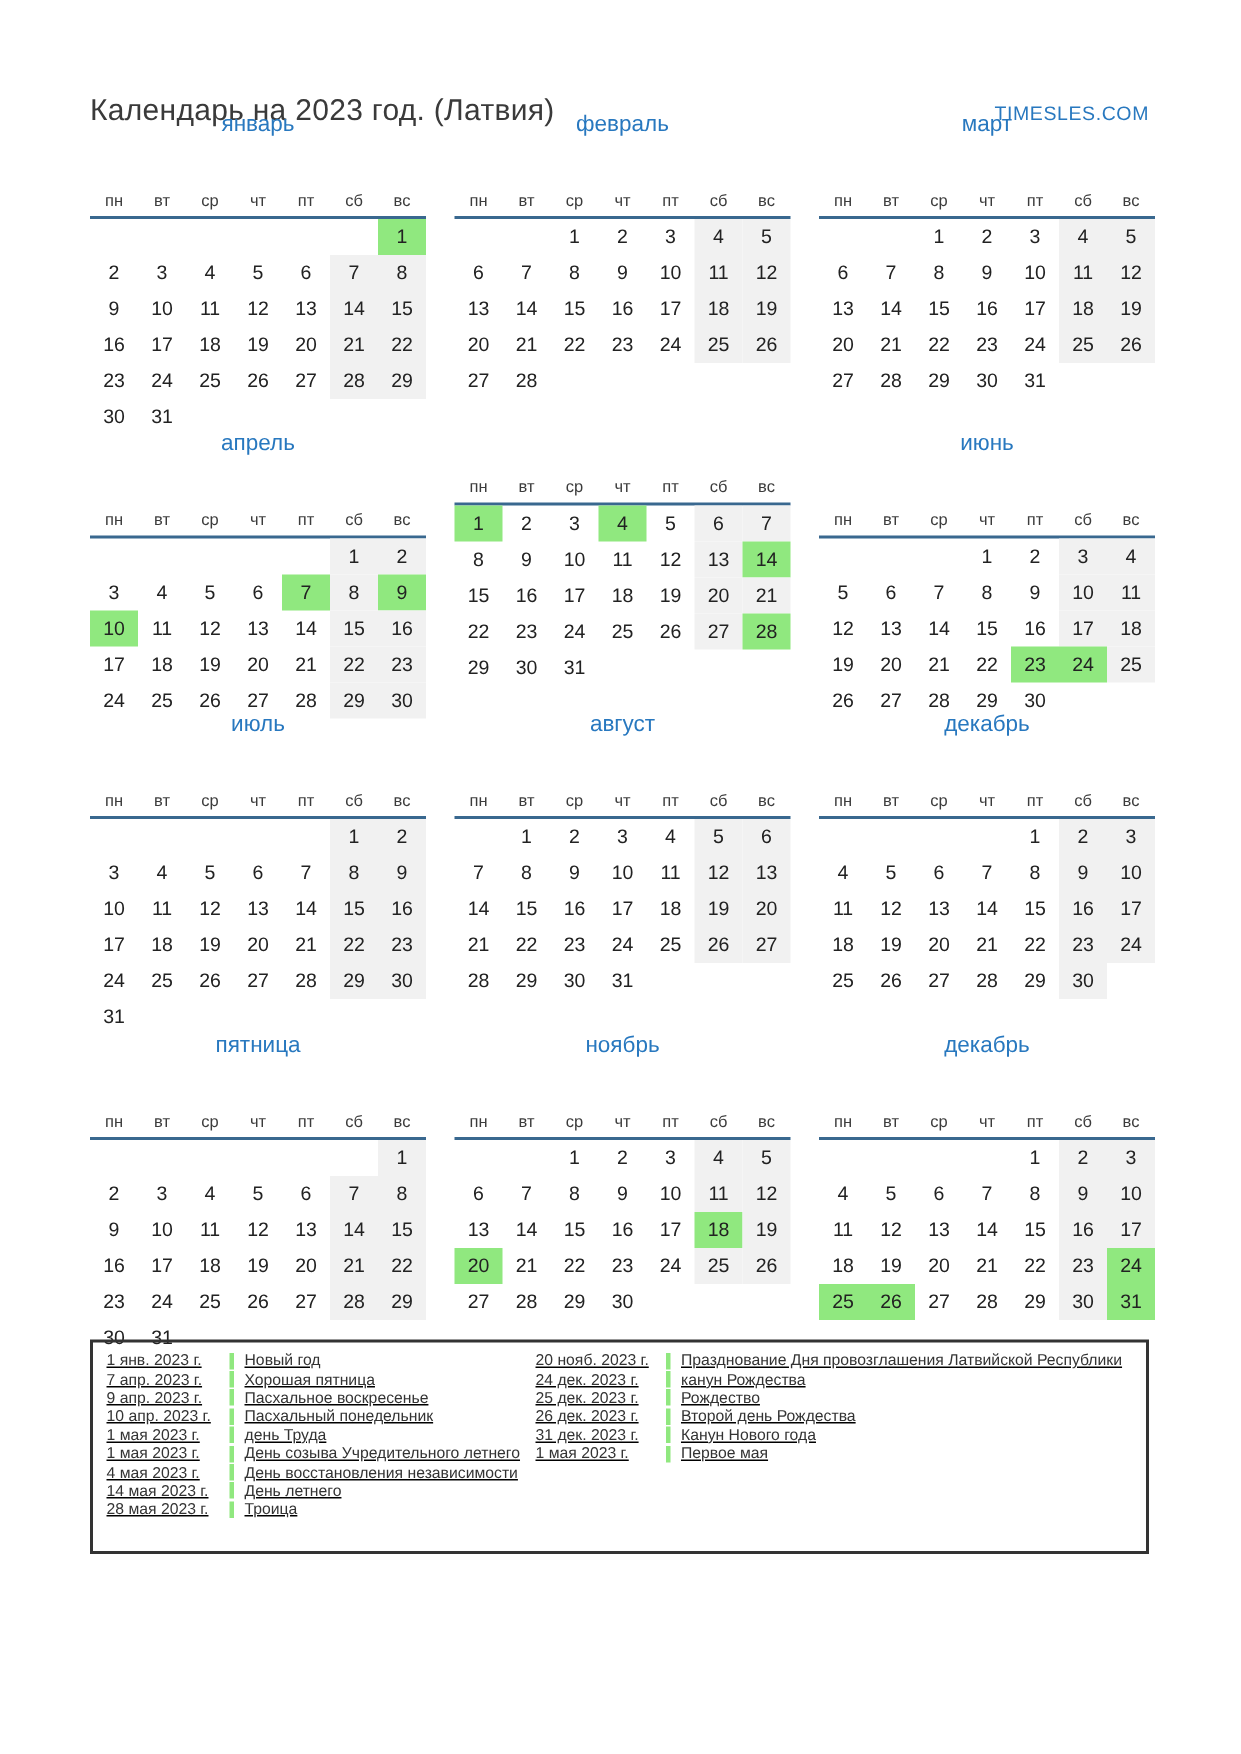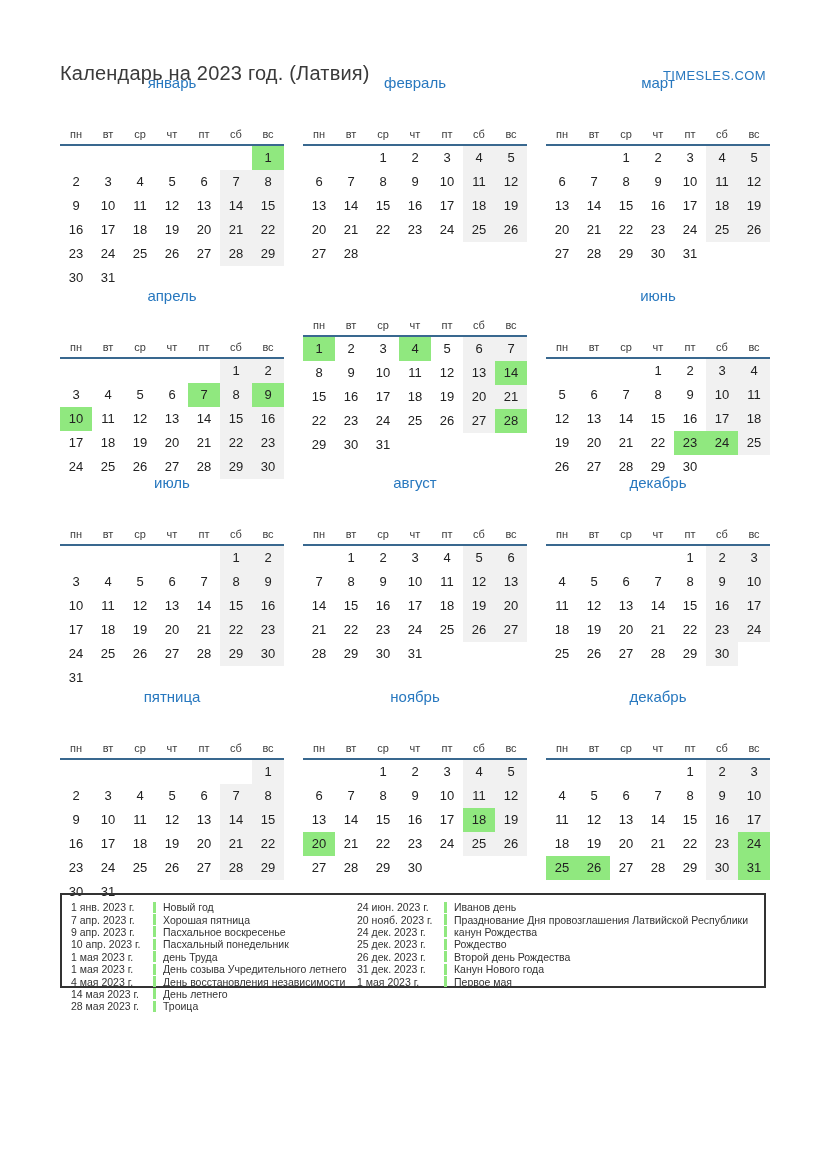--- a/index.html
+++ b/index.html
@@ -21,23 +21,23 @@
   .month-title { height:22px; line-height:22px; text-align:center;
     color:var(--accent,#2878bf); font-size:15px; }
   .weekday-row { display:flex; height:20px; border-bottom:2px solid var(--line,#39688f);margin-top:30px; }
   .weekday { width:32px; line-height:20px; text-align:center; font-size:11px; color:#3c3c3c; }
   .days { display:flex; flex-wrap:wrap; width:224px; }
   .day { width:32px; height:24px; line-height:24px; text-align:center;
     font-size:13px; color:#222222; }
   .day.weekend { background:var(--weekend,#f1f1f1); }
   .day.holiday { background:var(--holiday,#90e87f); }
 
-  .legend { position:absolute; left:60px; top:893px; width:706px; height:95px;
+  .legend { position:absolute; left:60px; top:893px; width:706px; height:143px;
     box-sizing:border-box; border:2px solid #333333; padding:6px 8px 4px 9px;
-    display:grid; grid-template-columns:286px 1fr; }
+    display:grid; grid-template-columns:286px 1fr;text-decoration:underline; }
   .legend-col { display:flex; flex-direction:column; }
   .legend-row { display:flex; align-items:center; height:12.4px; font-size:10.5px; color:#333333; }
   .legend-date { flex:none; white-space:nowrap; }
   .col0 .legend-date { width:82px; }
   .col1 .legend-date { width:87px; }
   .legend-bar { flex:none; width:3px; height:11px; background:var(--holiday,#90e87f); margin-right:7px; }
   .legend-name { white-space:nowrap; }
 </style>
 </head>
 <body>
@@ -772,25 +772,20 @@
         <div class="legend-name">День летнего</div>
       </div>
       <div class="legend-row">
         <div class="legend-date">28 мая 2023 г.</div>
         <div class="legend-bar"></div>
         <div class="legend-name">Троица</div>
       </div>
     </div>
   <div class="legend-col col1">
       <div class="legend-row">
-        <div class="legend-date">24 июн. 2023 г.</div>
-        <div class="legend-bar"></div>
-        <div class="legend-name">Иванов день</div>
-      </div>
-      <div class="legend-row">
         <div class="legend-date">20 нояб. 2023 г.</div>
         <div class="legend-bar"></div>
         <div class="legend-name">Празднование Дня провозглашения Латвийской Республики</div>
       </div>
       <div class="legend-row">
         <div class="legend-date">24 дек. 2023 г.</div>
         <div class="legend-bar"></div>
         <div class="legend-name">канун Рождества</div>
       </div>
       <div class="legend-row">

